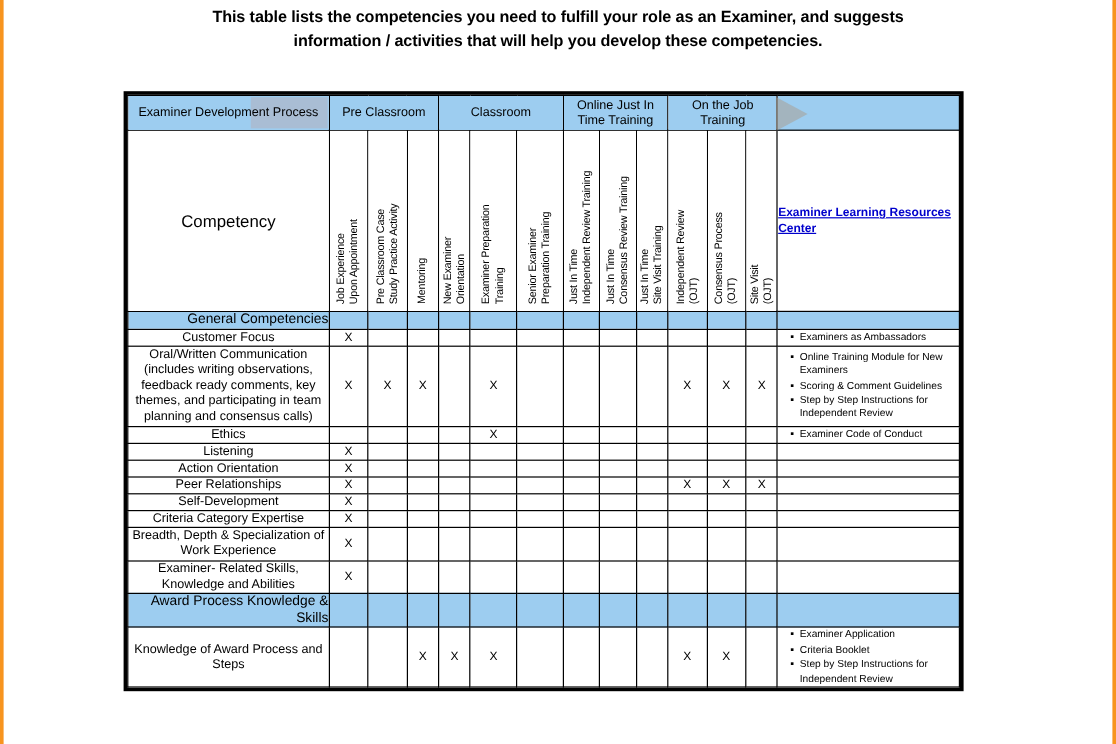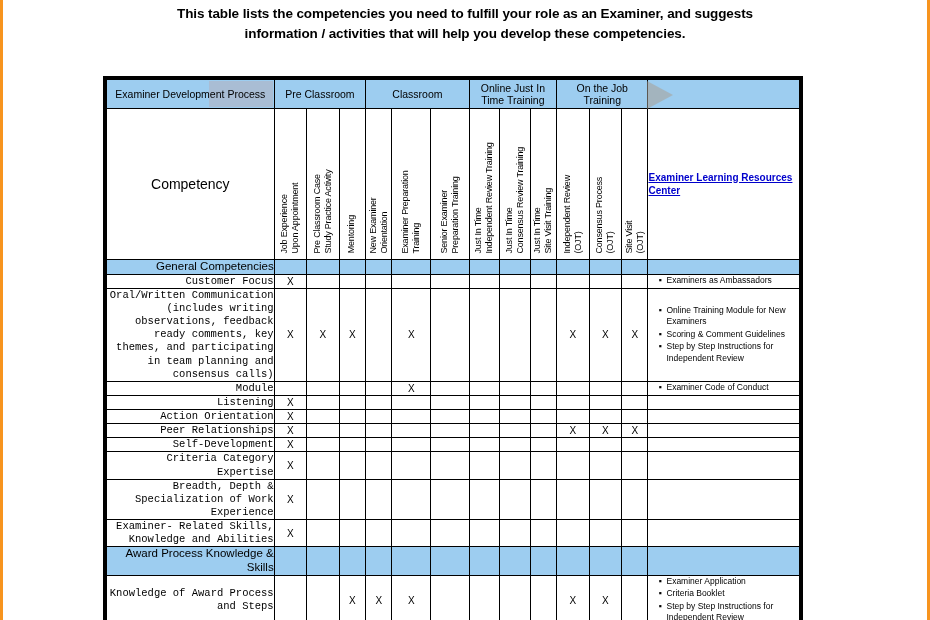--- a/index.html
+++ b/index.html
@@ -154,25 +154,24 @@
   .section-label {
     text-align: right;
     font-weight: bold;
     font-size: 11.5px;
     padding: 3px 2px;
     line-height: 1.2;
   }
 
   
   .rowlabel {
-    text-align: right;
+    text-align: center;
     padding: 2px 4px 2px 5px;
     font-size: 10.5px;
     line-height: 1.25;
-    font-family: Liberation Mono, monospace;
   }
   .mark {
     text-align: center;
     font-size: 10px;
     font-weight: bold;
   }
   .res {
     padding: 3px 4px 3px 6px;
     font-size: 8.5px;
     line-height: 1.35;
@@ -367,21 +366,21 @@
             <td class="mark">X</td>
             <td class="res">
               <ul>
                 <li>Online Training Module for New Examiners</li>
                 <li>Scoring &amp; Comment Guidelines</li>
                 <li>Step by Step Instructions for Independent Review</li>
               </ul>
             </td>
           </tr>
           <tr>
-            <td class="rowlabel">Module</td>
+            <td class="rowlabel">Ethics</td>
             <td class="mark"></td>
             <td class="mark"></td>
             <td class="mark"></td>
             <td class="mark"></td>
             <td class="mark">X</td>
             <td class="mark"></td>
             <td class="mark"></td>
             <td class="mark"></td>
             <td class="mark"></td>
             <td class="mark"></td>

